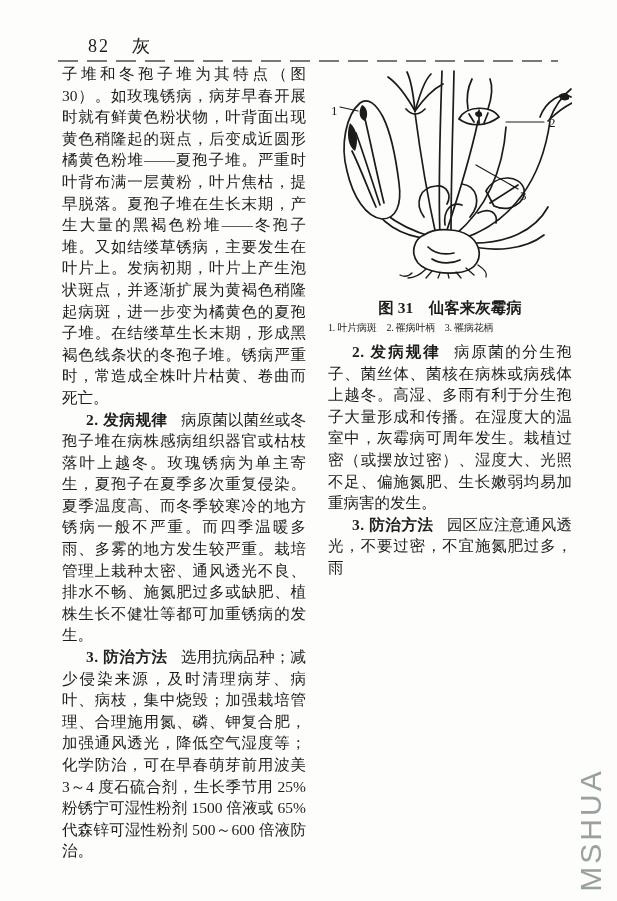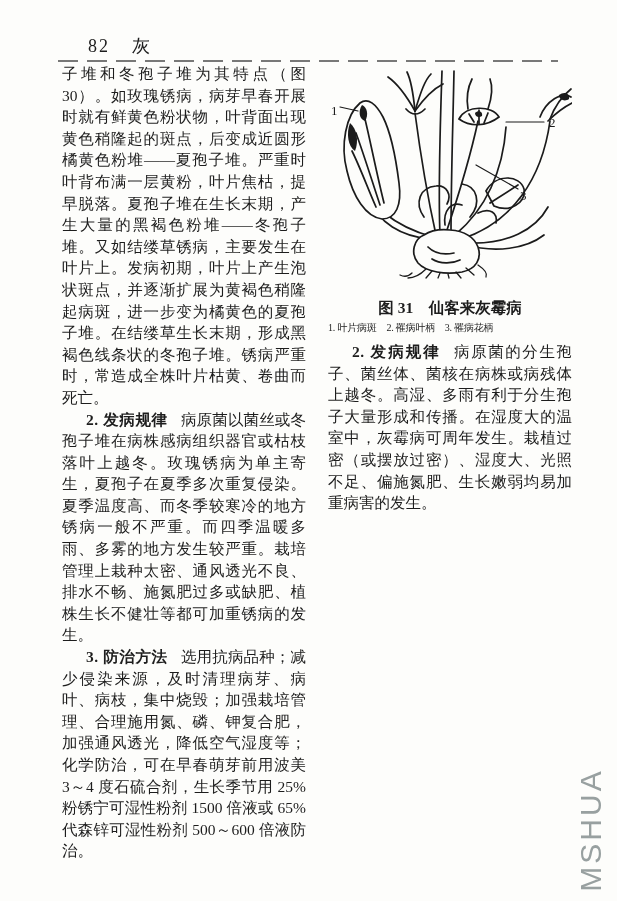--- a/index.html
+++ b/index.html
@@ -136,16 +136,17 @@
           <text x="3" y="48">1</text>
           <text x="221" y="60">2</text>
           <text x="192" y="133">3</text>
         </g>
       </svg>
       <div class="fig-caption">图 31　仙客来灰霉病</div>
       <div class="fig-legend">1. 叶片病斑　2. 罹病叶柄　3. 罹病花柄</div>
     </div>
 
     <p class="para indent"><span class="lead">2. 发病规律</span><span>病原菌的分生孢子、菌丝体、菌核在病株或病残体上越冬。高湿、多雨有利于分生孢子大量形成和传播。在湿度大的温室中，灰霉病可周年发生。栽植过密（或摆放过密）、湿度大、光照不足、偏施氮肥、生长嫩弱均易加重病害的发生。</span></p>
+    <p class="para indent"><span class="lead">3. 防治方法</span><span>园区应注意通风透光，不要过密，不宜施氮肥过多，雨</span></p>
   </div>
 </div>
 
 <div class="watermark">MSHUA</div>
 
 </body></html>

